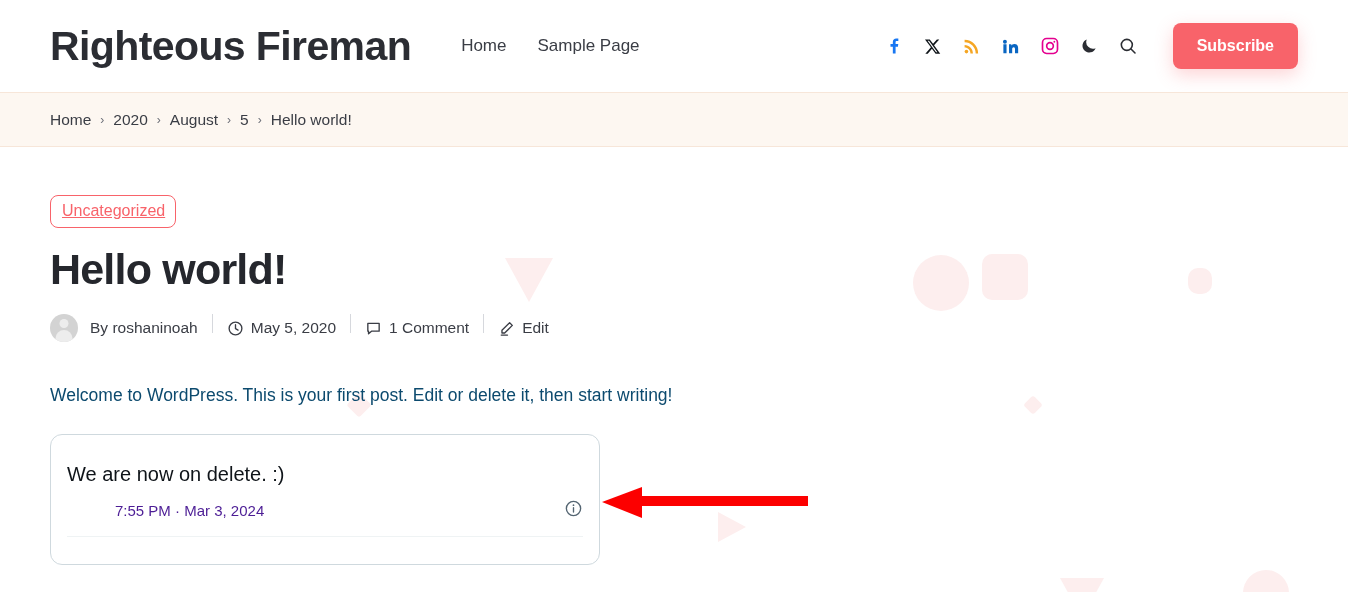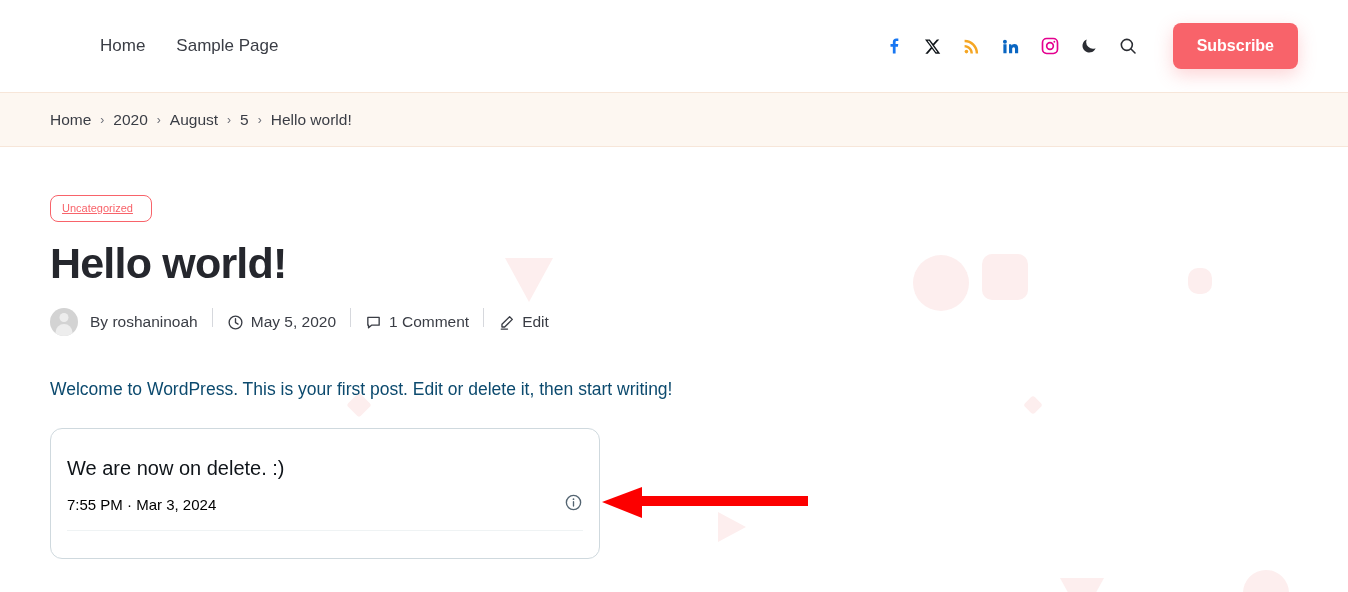--- a/index.html
+++ b/index.html
@@ -88,22 +88,22 @@
   }
 
   
   #main { position: relative; z-index: 4; padding: 48px 50px 0 50px; }
 
   #category-badge {
     display: inline-block;
     border: 1px solid #f8636a;
     border-radius: 8px;
     color: #f8636a;
-    font-size: 11px;
-    padding: 6px 18px 7px 11px;
+    font-size: 16px;
+    padding: 6px 10px 7px 11px;
     background: transparent;
     cursor: pointer;
   }
 
   #post-title {
     font-size: 43px;
     font-weight: 700;
     letter-spacing: -0.8px;
     color: #25272d;
     margin-top: 17px;
@@ -177,21 +177,21 @@
   #tweet-follow { color: #1d9bf0; font-weight: 700; text-decoration: none; }
   #tweet-x-logo { flex: 0 0 auto; margin-left: 8px; cursor: pointer; }
   #tweet-text {
     font-size: 20px; color: #0f1419; line-height: 1.35;
     margin-top: 14px;
   }
   #tweet-footer-row {
     display: flex; align-items: center; justify-content: space-between;
     margin-top: 11px;
   }
-  #tweet-timestamp { font-size: 15px; color: #000000; }
+  #tweet-timestamp { font-size: 15px; color: #4c1d95; margin-left: 48px; }
   #tweet-info-icon { cursor: pointer; }
   #tweet-divider { height: 1px; background: #eff3f4; margin-top: 14px; }
   #tweet-actions {
     display: flex; align-items: center; gap: 30px;
     padding: 13px 0 14px 0;
   }
 
   
   #red-arrow { position: absolute; left: 600px; top: 487px; z-index: 50; }
 </style>
@@ -205,20 +205,21 @@
     <div style="position: absolute; left: 1026px; top: 398px; width: 14px; height: 14px; background: rgb(253, 238, 238); transform: rotate(45deg); border-radius: 3px;"></div>
     <div style="position: absolute; left: 505px; top: 258px; width: 0px; height: 0px; border-left: 24px solid transparent; border-right: 24px solid transparent; border-top: 44px solid rgb(253, 238, 238);"></div>
     <div style="position: absolute; left: 350px; top: 396px; width: 18px; height: 18px; background: rgb(253, 238, 238); transform: rotate(45deg); border-radius: 3px;"></div>
     <div style="position: absolute; left: 718px; top: 512px; width: 0px; height: 0px; border-top: 15px solid transparent; border-bottom: 15px solid transparent; border-left: 28px solid rgb(253, 238, 238);"></div>
     <div style="position: absolute; left: 1243px; top: 570px; width: 46px; height: 46px; background: rgb(253, 238, 238); border-radius: 50%;"></div>
     <div style="position: absolute; left: 1060px; top: 578px; width: 0px; height: 0px; border-left: 22px solid transparent; border-right: 22px solid transparent; border-top: 40px solid rgb(253, 238, 238);"></div>
   </div>
 
 <header id="site-header">
 
+  <div id="site-title">Righteous Fireman</div>
 
   <nav id="primary-nav">
     <a href="#">Home</a>
     <a href="#">Sample Page</a>
   </nav>
 
   <div id="header-right">
 
     <span class="social-icon">
       <svg width="20" height="20" viewBox="0 0 24 24" fill="#1877f2" aria-hidden="true">

